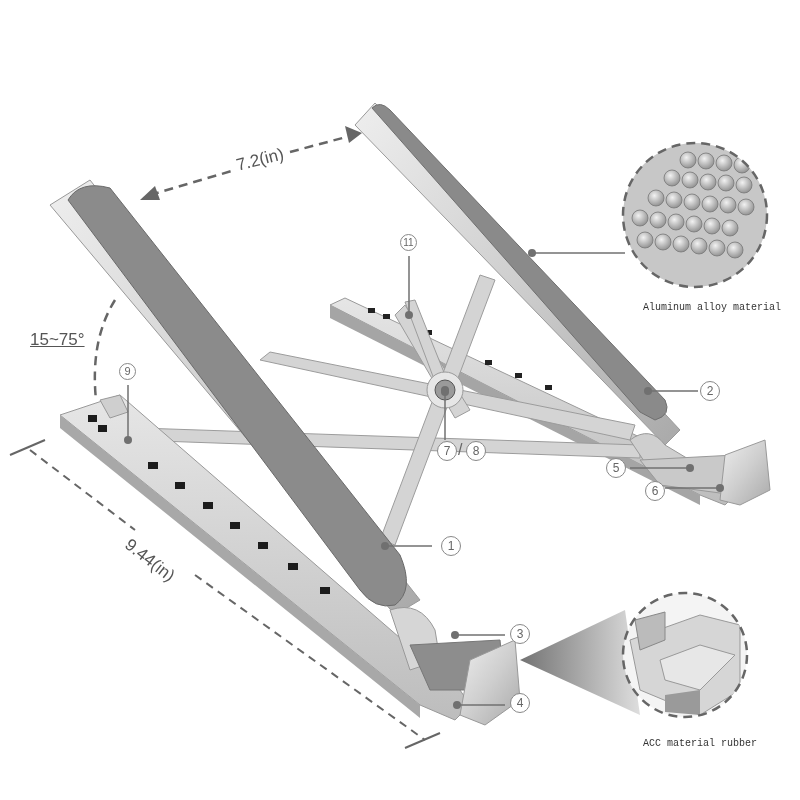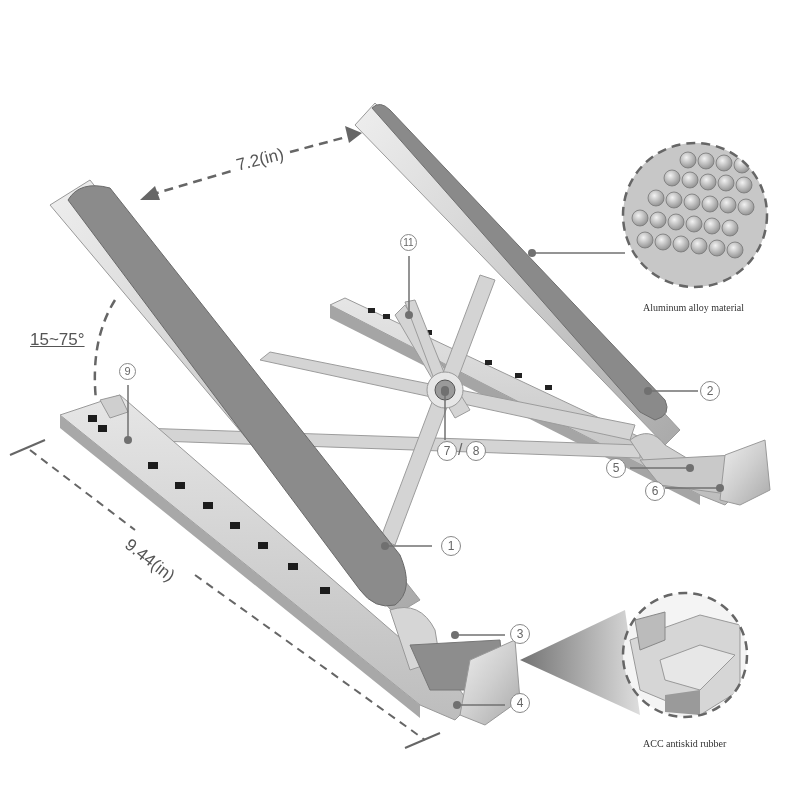--- a/index.html
+++ b/index.html
@@ -1,21 +1,21 @@
 <!DOCTYPE html>
 <html><head>
 <meta charset="utf-8">
 <style>
   html, body { margin: 0; padding: 0; background: #ffffff; }
   #stage { position: relative; width: 800px; height: 800px; overflow: hidden; background: #ffffff;
            font-family: "Liberation Sans", "DejaVu Sans", sans-serif; }
   svg#art { position: absolute; left: 0; top: 0; }
   .lbl { position: absolute; color: #555555; white-space: nowrap; }
   .dim { font-size: 17px; color: #555; }
-  .cap { font-size: 10px; color: #333; font-family: Liberation Serif, serif; }
+  .cap { font-size: 10px; color: #333; font-family: Liberation Mono, monospace; }
   .num { position: absolute; width: 18px; height: 18px; border: 1.3px solid #888; border-radius: 50%;
          font-size: 12px; line-height: 18px; text-align: center; color: #666; background: #fff;
          box-sizing: content-box; }
   .num.small { width: 15px; height: 15px; line-height: 15px; font-size: 11px; }
   .slash { position: absolute; font-size: 16px; color: #666; }
 </style>
 </head>
 <body>
 
 <div id="stage">
@@ -200,21 +200,21 @@
         <circle cx="409" cy="315" r="4"></circle>
       <circle cx="532" cy="253" r="4"></circle>
     </g>
   </svg>
 
   <div class="lbl dim" style="left:236px; top:150px; transform:rotate(-14deg);">7.2(in)</div>
   <div class="lbl dim" style="left:30px; top:330px;text-decoration:underline;">15~75°</div>
   <div class="lbl dim" style="left:133px; top:535px; transform:rotate(38deg); transform-origin:left top;">9.44(in)</div>
 
   <div class="lbl cap" style="left:643px; top:302px;">Aluminum alloy material</div>
-  <div class="lbl cap" style="left:643px; top:738px;">ACC antiskid rubber</div>
+  <div class="lbl cap" style="left:643px; top:738px;">ACC material rubber</div>
 
   <div class="num" style="left:441px; top:536px;">1</div>
   <div class="num" style="left:700px; top:381px;">2</div>
   <div class="num" style="left:510px; top:624px;">3</div>
   <div class="num" style="left:510px; top:693px;">4</div>
   <div class="num" style="left:606px; top:458px;">5</div>
   <div class="num" style="left:645px; top:481px;">6</div>
   <div class="num" style="left:437px; top:441px;">7</div>
   <div class="slash" style="left:458px; top:441px;">/</div>
   <div class="num" style="left:466px; top:441px;">8</div>

